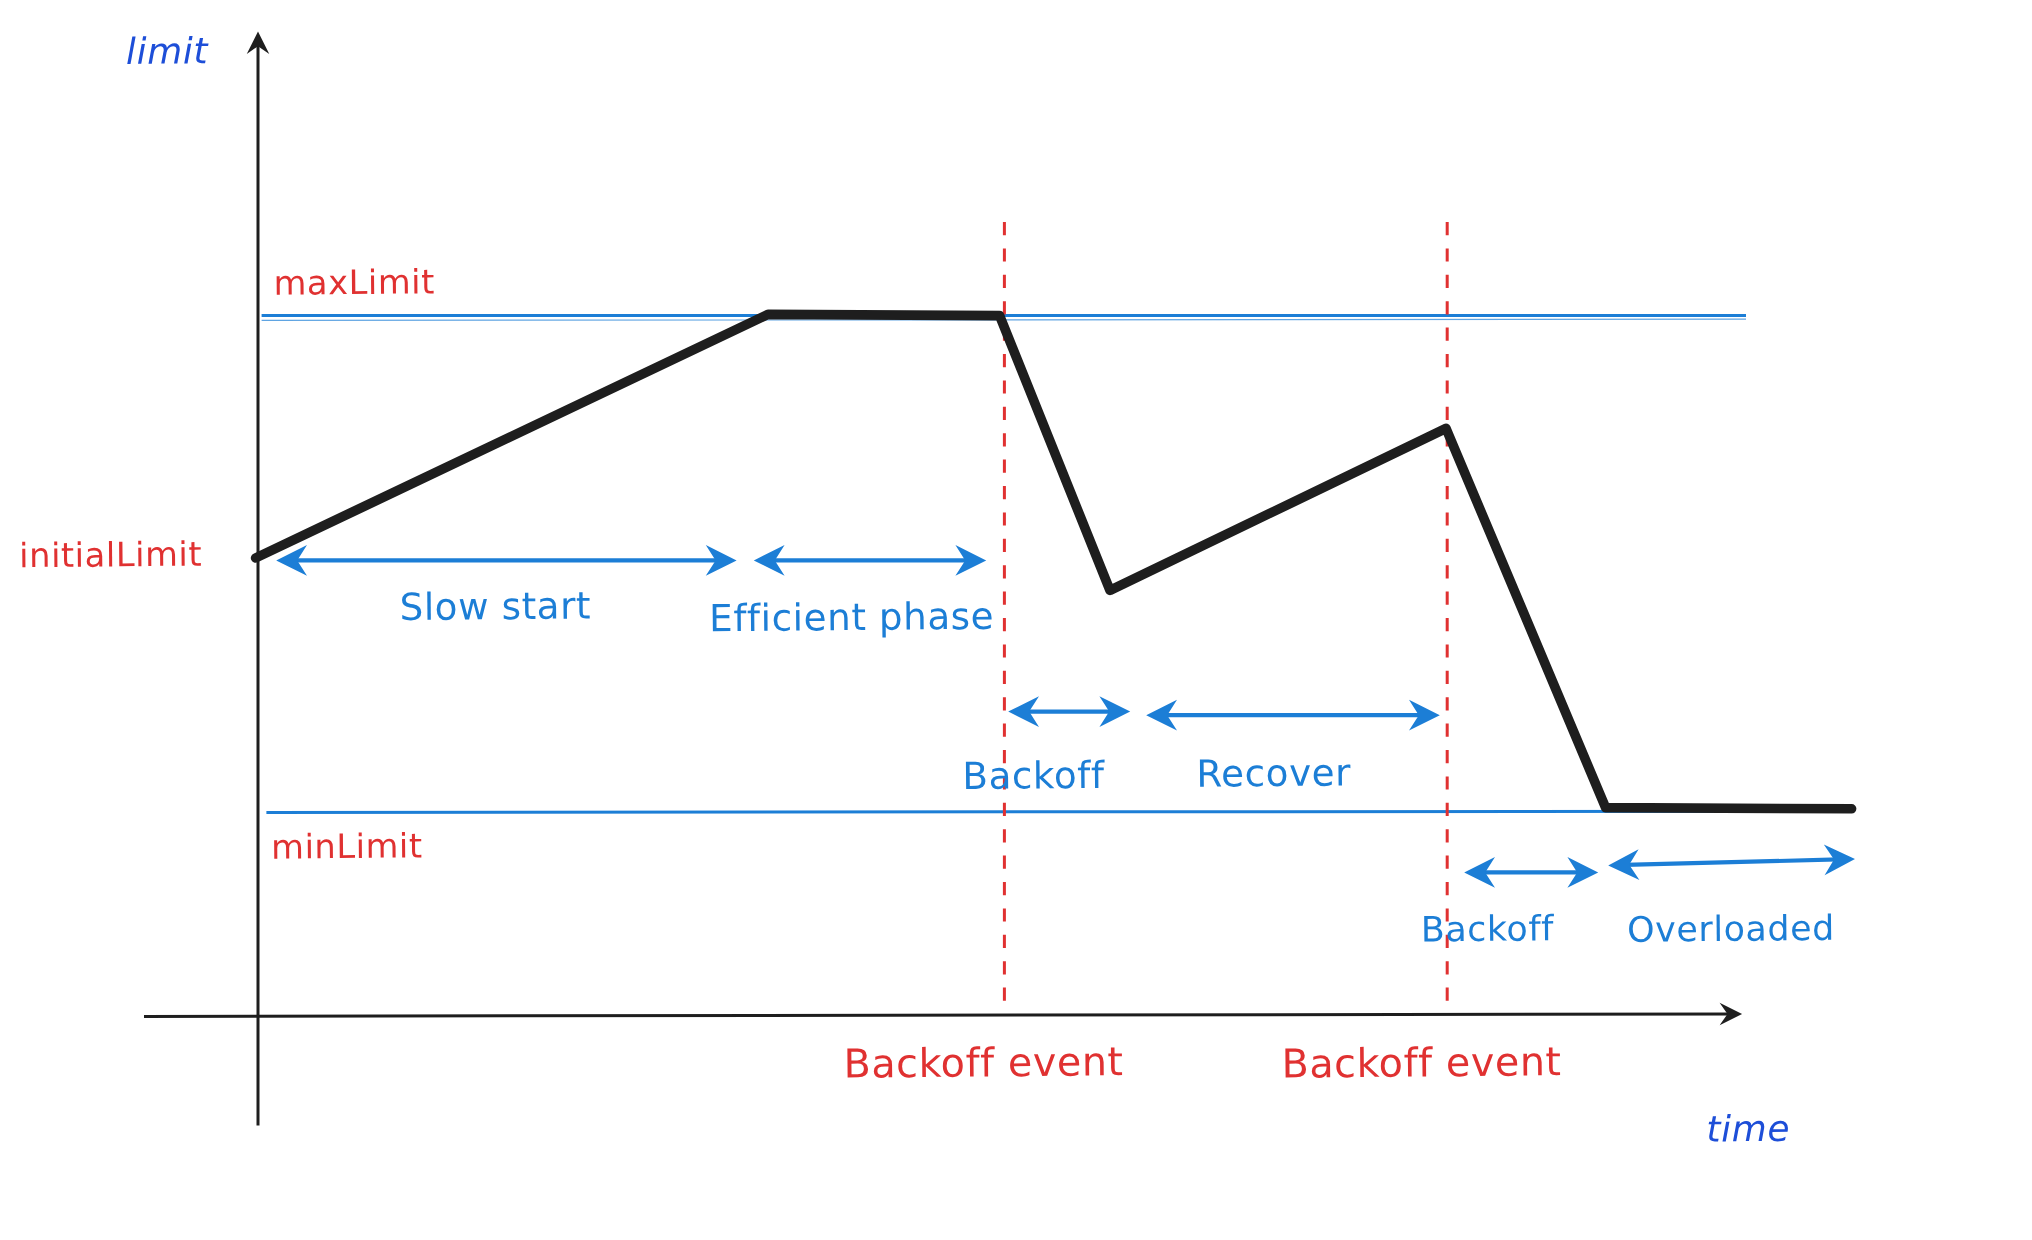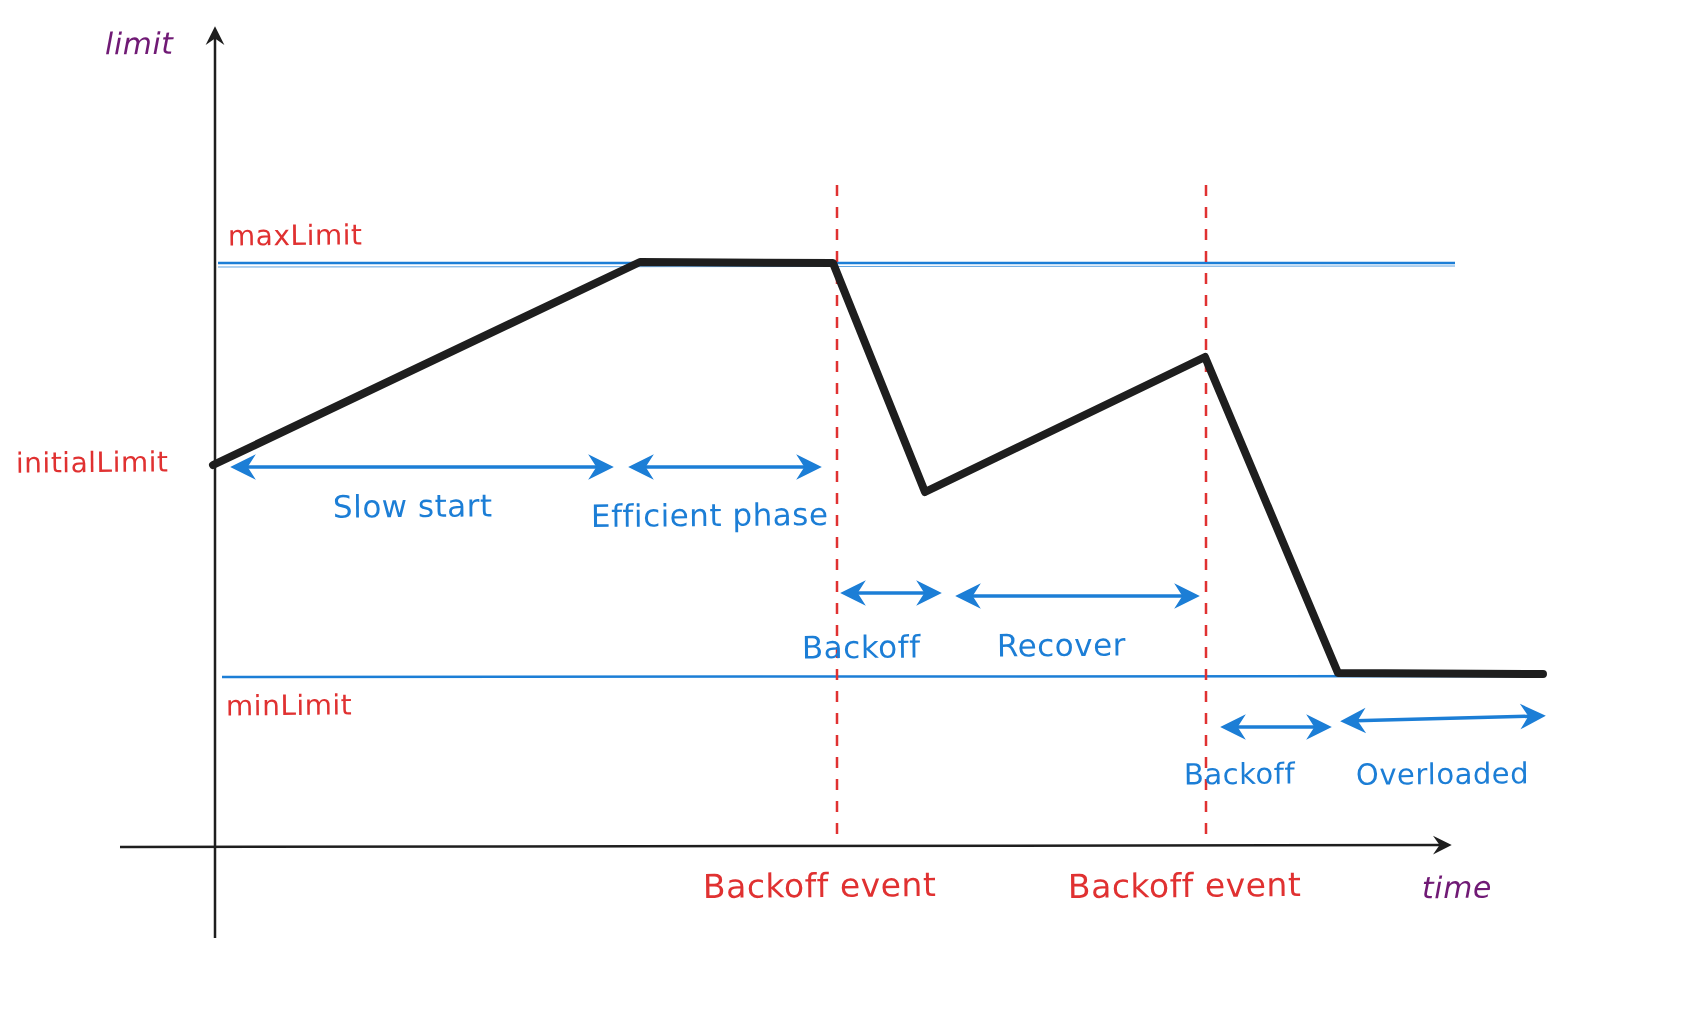--- a/index.html
+++ b/index.html
@@ -23,21 +23,21 @@
     height: 1033px;
   }
   .lbl {
     position: absolute;
     white-space: nowrap;
     font-weight: 500;
     letter-spacing: 0.5px;
     transform: rotate(-0.5deg);
     user-select: none;
   }
-  .lbl.black { color: #701a75; font-style: italic; }
+  .lbl.black { color: #1d4ed8; font-style: italic; }
   .lbl.red   { color: #e03131; }
   .lbl.blue  { color: #1c7ed6; }
 
   .axis-label     { font-size: 30px; font-style: italic; }
   .limit-label    { font-size: 28px; }
   .event-label    { font-size: 33px; }
   .phase-label    { font-size: 31px; }
   .phase-label.sm { font-size: 29px; }
 </style>
 </head>
@@ -71,21 +71,21 @@
 
     <line x1="236" y1="467" x2="608" y2="467" stroke="#1c7ed6" stroke-width="3.5" marker-start="url(#arrow-blue)" marker-end="url(#arrow-blue)"></line>
     <line x1="634" y1="467" x2="816" y2="467" stroke="#1c7ed6" stroke-width="3.5" marker-start="url(#arrow-blue)" marker-end="url(#arrow-blue)"></line>
     <line x1="846" y1="593" x2="936" y2="593" stroke="#1c7ed6" stroke-width="3.5" marker-start="url(#arrow-blue)" marker-end="url(#arrow-blue)"></line>
     <line x1="961" y1="596" x2="1194" y2="596" stroke="#1c7ed6" stroke-width="3.5" marker-start="url(#arrow-blue)" marker-end="url(#arrow-blue)"></line>
     <line x1="1226" y1="727" x2="1326" y2="727" stroke="#1c7ed6" stroke-width="3.5" marker-start="url(#arrow-blue)" marker-end="url(#arrow-blue)"></line>
     <line x1="1346" y1="721" x2="1540" y2="716" stroke="#1c7ed6" stroke-width="3.5" marker-start="url(#arrow-blue)" marker-end="url(#arrow-blue)"></line>
   </svg>
 
   <div class="lbl black axis-label" style="left:105px; top:26px;">limit</div>
-  <div class="lbl black axis-label" style="left:1422px; top:870px;">time</div>
+  <div class="lbl black axis-label" style="left:1422px; top:924px;">time</div>
 
   <div class="lbl red limit-label" style="left:228px; top:219px;">maxLimit</div>
   <div class="lbl red limit-label" style="left:16px; top:446px;">initialLimit</div>
   <div class="lbl red limit-label" style="left:226px; top:689px;">minLimit</div>
 
   <div class="lbl red event-label" style="left:703px; top:866px;">Backoff event</div>
   <div class="lbl red event-label" style="left:1068px; top:866px;">Backoff event</div>
 
   <div class="lbl blue phase-label" style="left:333px; top:488px;">Slow start</div>
   <div class="lbl blue phase-label" style="left:591px; top:497px;">Efficient phase</div>

